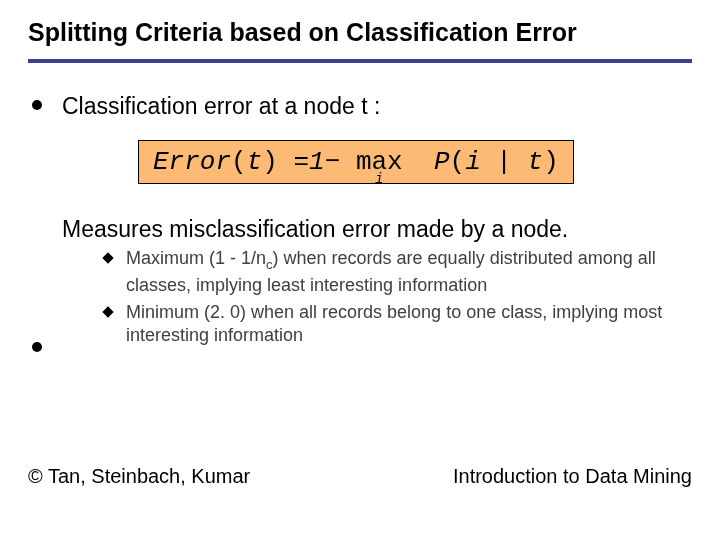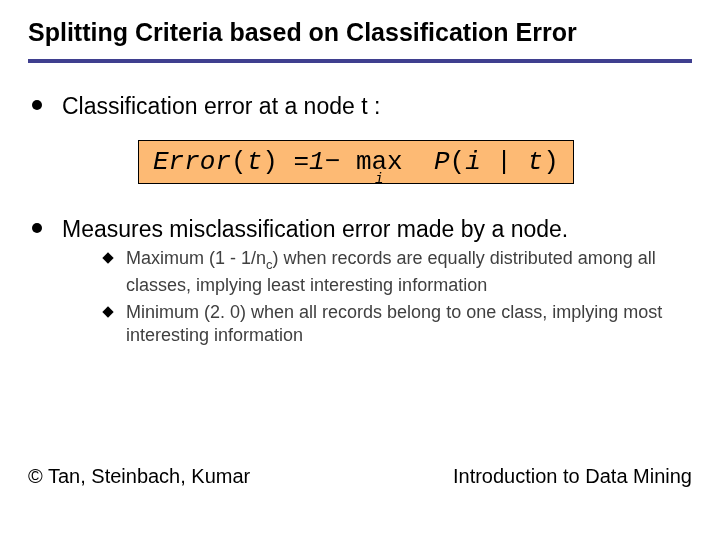--- a/index.html
+++ b/index.html
@@ -141,21 +141,21 @@
       <div class="formula">
         <span>Error</span><span class="norm">(</span><span>t</span><span class="norm">)</span>
         <span class="norm">=</span><span>1</span><span class="norm">−</span>
         <span class="max-op"><span class="max-top">max</span><span class="max-sub">i</span></span>
         &nbsp;<span>P</span><span class="norm">(</span><span>i</span>
         <span class="norm">|</span>
         <span>t</span><span class="norm">)</span>
       </div>
     </div>
 
-    <div class="l1" style="margin-bottom:6px;">
+    <div class="l1" style="margin-bottom:6px;align-items:flex-end;">
       <div class="bullet-disc round"></div>
       <div class="l1-text">
         <span>Measures misclassification error made by a node.</span>
         <div class="l2-wrap">
           <div class="l2">
             <div class="bullet-diamond"></div>
             <div class="l2-text">
               <span>Maximum (1 - 1/n</span><span class="sub">c</span><span>) when records are equally distributed among all classes, implying least interesting information</span>
             </div>
           </div>

